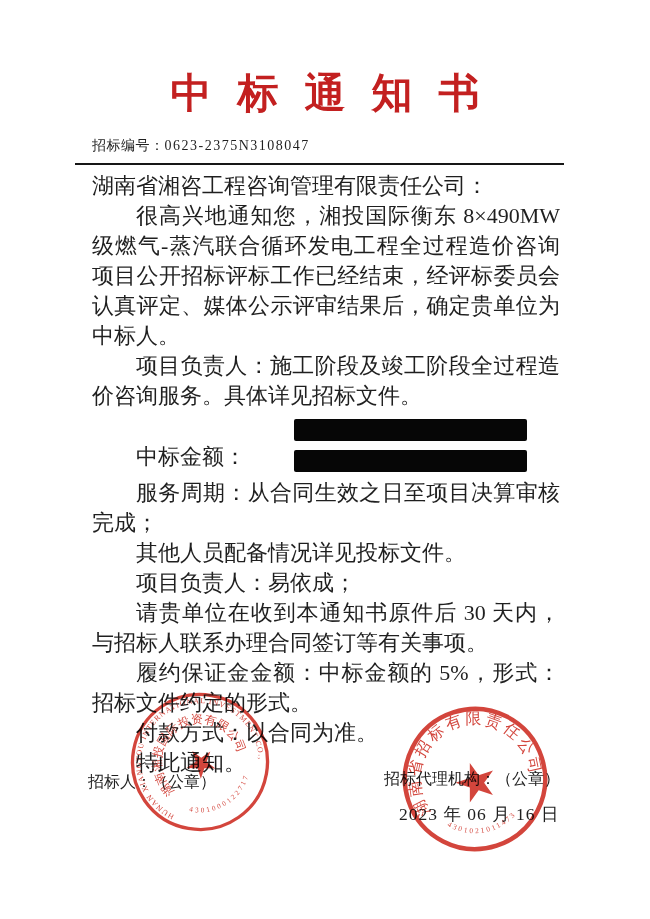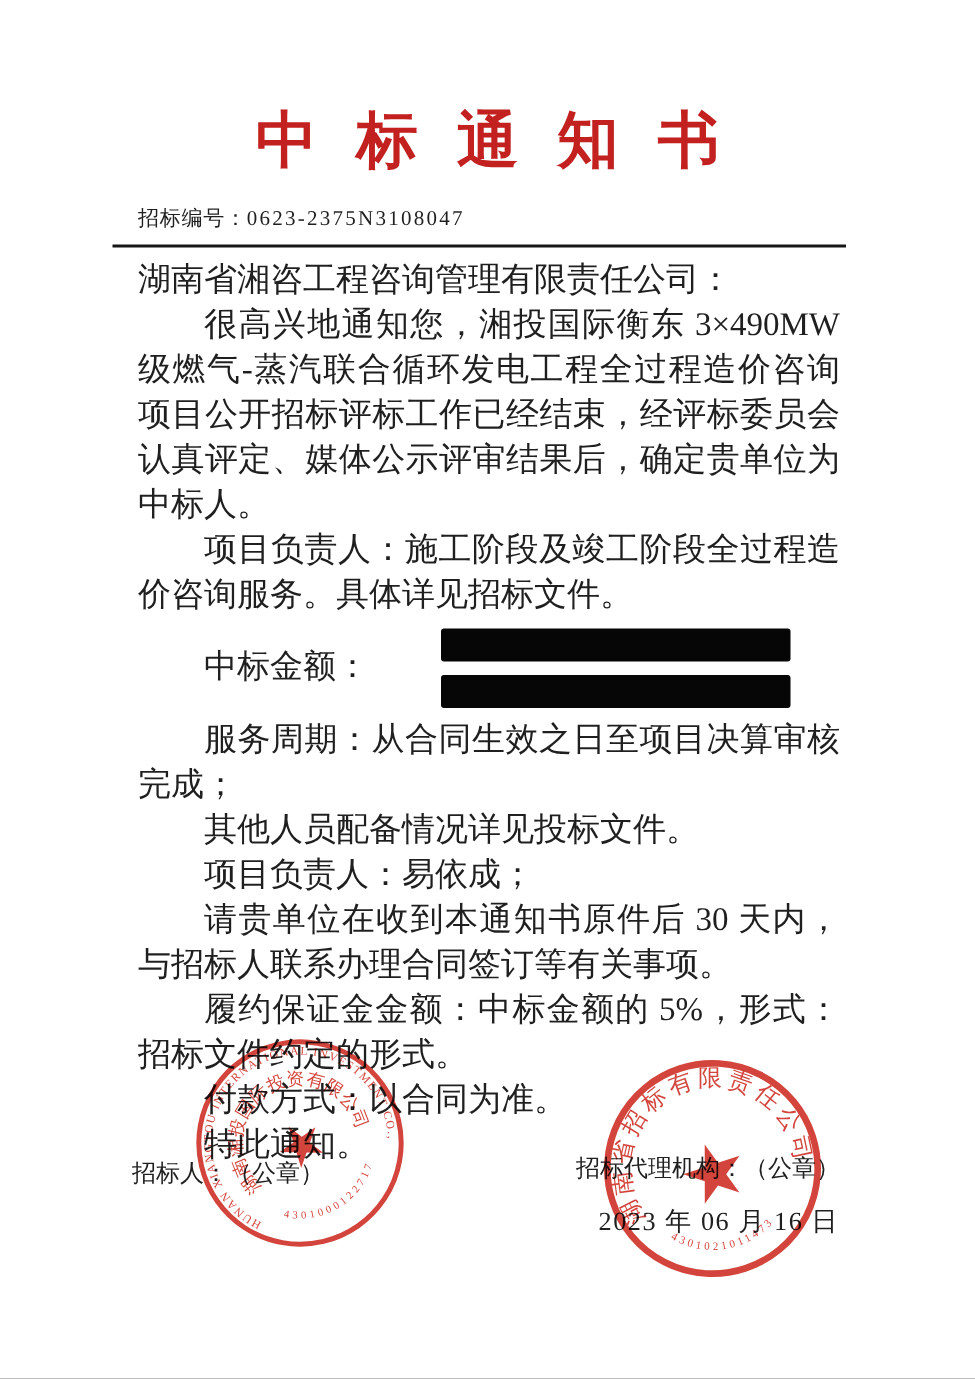--- a/index.html
+++ b/index.html
@@ -39,21 +39,21 @@
     position:absolute;top:171px;left:92px;
     width:468px;
     font-size:22px;
     line-height:30px;
     text-align:justify;
   }
   .body-text p{margin:0;}
   .indent{text-indent:2em;}
   .amount-row{
     display:flex;
-    align-items:center;
+    align-items:flex-end;
     padding-left:2em;
     margin:4px 0 6px 0;
     gap:42px;
   }
   .amount-label{line-height:30px;white-space:nowrap;}
   .bars{display:flex;flex-direction:column;gap:9px;margin-left:6px;margin-top:4px;}
   .bar{
     width:233px;height:22px;
     background:var(--redaction,#060606);
     border-radius:2px;
@@ -87,21 +87,21 @@
   <h1 class="doc-title">中标通知书</h1>
 
   <div class="bid-line">
     <span>招标编号：</span><span class="num">0623-2375N3108047</span>
   </div>
 
   <div class="rule"></div>
 
   <div class="body-text">
     <p>湖南省湘咨工程咨询管理有限责任公司：</p>
-    <p class="indent">很高兴地通知您，湘投国际衡东 3×490MW 级燃气-蒸汽联合循环发电工程全过程造价咨询项目公开招标评标工作已经结束，经评标委员会认真评定、媒体公示评审结果后，确定贵单位为中标人。</p>
+    <p class="indent">很高兴地通知您，湘投国际衡东 8×490MW 级燃气-蒸汽联合循环发电工程全过程造价咨询项目公开招标评标工作已经结束，经评标委员会认真评定、媒体公示评审结果后，确定贵单位为中标人。</p>
     <p class="indent">项目负责人：施工阶段及竣工阶段全过程造价咨询服务。具体详见招标文件。</p>
 
     <div class="amount-row">
       <span class="amount-label">中标金额：</span>
       <span class="bars">
         <span class="bar"></span>
         <span class="bar"></span>
       </span>
     </div>
 

